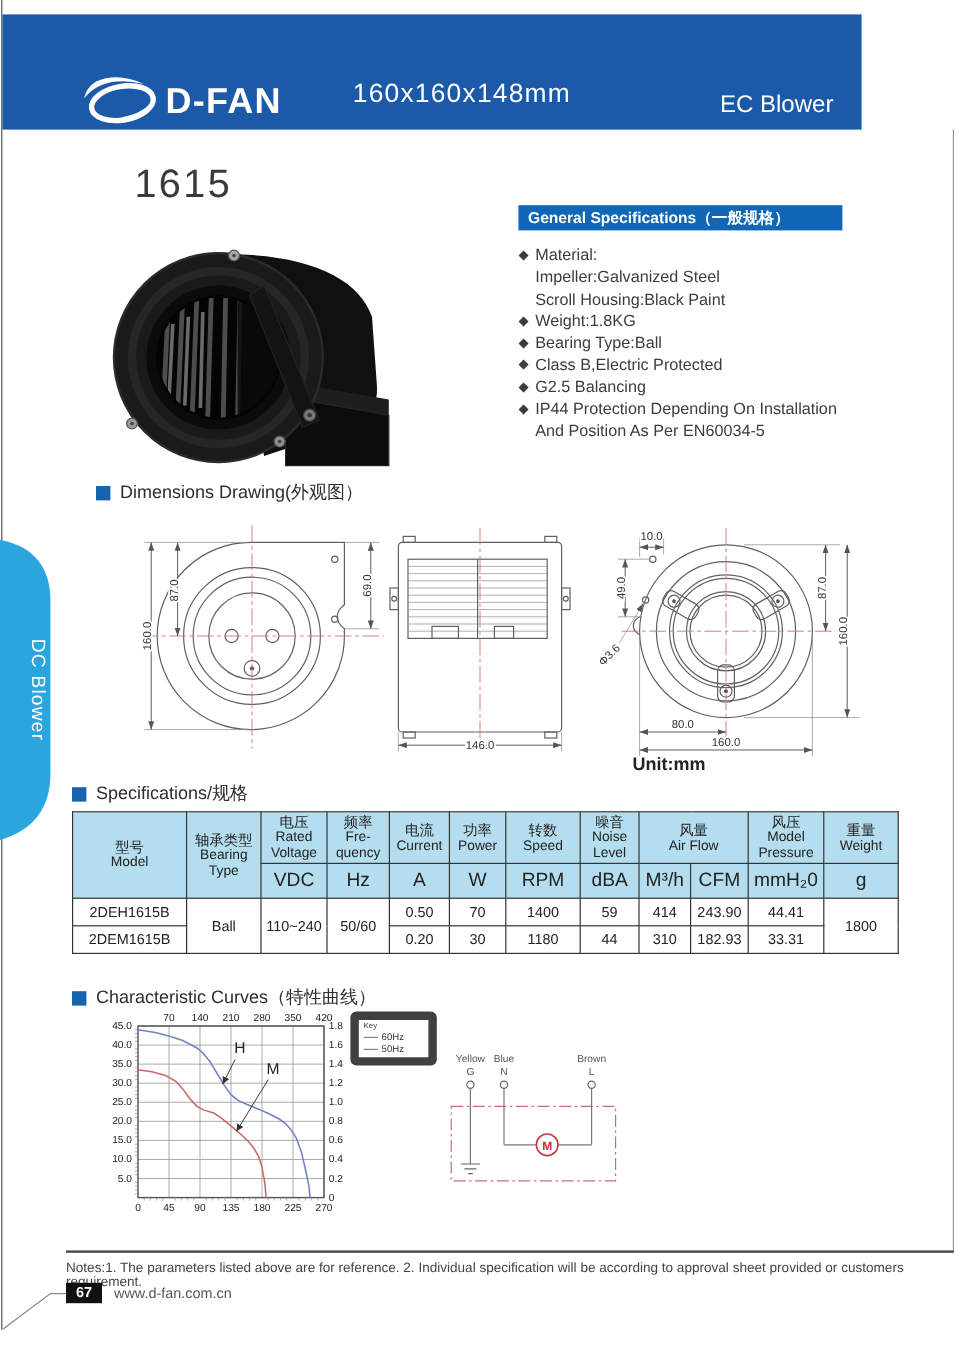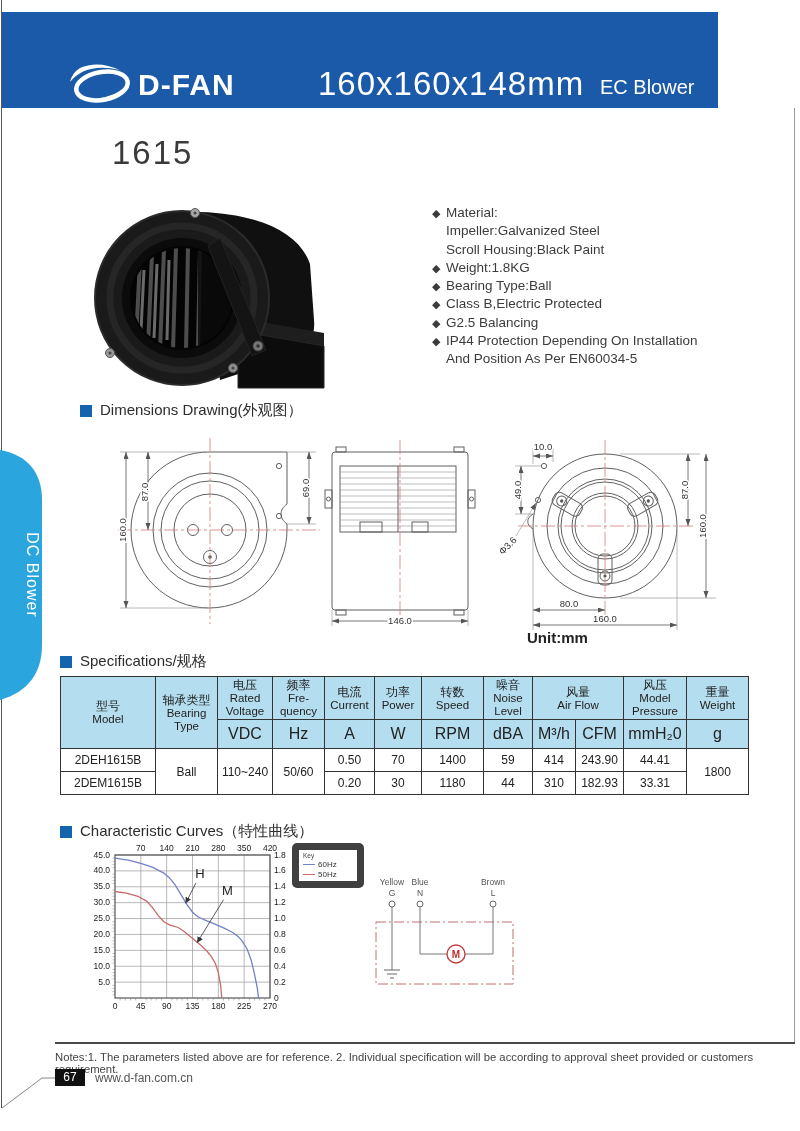--- a/index.html
+++ b/index.html
@@ -4,21 +4,21 @@
 <style>
   html,body{margin:0;padding:0;background:#e8e8e8;}
   .page{position:relative;width:800px;height:1131px;background:#ffffff;margin:0 auto;
         font-family:"Liberation Sans",sans-serif;overflow:hidden;}
   
   .edge-left{position:absolute;left:1px;top:0;width:1px;height:1108px;background:#555;}
   .edge-right{position:absolute;left:794px;top:108px;width:1px;height:934px;background:#999;}
   
   .band{position:absolute;left:2px;top:12px;width:716px;height:96px;background:#1a5aa8;}
   .brand{position:absolute;left:136px;top:56px;color:#fff;font-size:30px;font-weight:bold;letter-spacing:1px;}
-  .hdr-size{position:absolute;left:292px;top:53px;color:#fff;font-size:33px;letter-spacing:1px;margin-left:24px;}
+  .hdr-size{position:absolute;left:292px;top:53px;color:#fff;font-size:22px;letter-spacing:1px;}
   .hdr-type{position:absolute;left:598px;top:64px;color:#fff;font-size:20px;}
   .logo{position:absolute;left:62px;top:48px;}
   
   .side-tab{position:absolute;left:0;top:445px;}
   
   .model-no{position:absolute;left:112px;top:134px;font-size:33px;color:#3a3a3a;letter-spacing:2px;}
   .photo{position:absolute;left:70px;top:200px;}
   
   .gs-bar{position:absolute;left:432px;top:171px;width:262px;height:21px;background:#0f67b5;
           color:#fff;font-size:13px;font-weight:bold;line-height:21px;padding-left:8px;}
@@ -60,21 +60,21 @@
   .key-row{display:flex;align-items:center;font-size:8px;color:#333;line-height:9px;margin-top:1px;}
   .key-line{display:inline-block;width:12px;height:1.5px;margin-right:3px;}
   
   .wiring{position:absolute;left:358px;top:852px;}
   .wt{font-size:8.5px;fill:#555;}
   
   .rule{position:absolute;left:55px;top:1042px;width:740px;height:2px;background:#4a4a4a;}
   .notes{position:absolute;left:55px;top:1051px;width:740px;font-size:11.3px;color:#444;}
   .diag{position:absolute;left:0;top:1058px;}
   .pageno{position:absolute;left:55px;top:1069px;width:30px;height:17px;background:#111;color:#fff;
-          font-size:12px;font-weight:normal;text-align:center;line-height:17px;}
+          font-size:12px;font-weight:bold;text-align:center;line-height:17px;}
   .website{position:absolute;left:95px;top:1071px;font-size:12px;color:#555;}
 </style>
 </head>
 <body>
 
 <div class="page">
 
   <div class="edge-left"></div>
   <div class="edge-right"></div>
 
@@ -128,20 +128,21 @@
     <circle cx="125" cy="13" r="4.5" fill="#a8a8a8" stroke="#555"></circle>
       <circle cx="125" cy="13" r="1.5" fill="#444"></circle>
     <circle cx="40" cy="153" r="4.5" fill="#9a9a9a" stroke="#555"></circle>
       <circle cx="40" cy="153" r="1.5" fill="#444"></circle>
     <circle cx="163" cy="168" r="4.5" fill="#8f8f8f" stroke="#555"></circle>
       <circle cx="163" cy="168" r="1.5" fill="#444"></circle>
     <circle cx="188" cy="146" r="5" fill="#777" stroke="#444"></circle>
       <circle cx="188" cy="146" r="1.8" fill="#333"></circle>
   </svg>
 
+  <div class="gs-bar">General Specifications（一般规格）</div>
   <div class="gs-list" id="gs-list">
       <div class="gs-item">
         <span class="gs-b">◆</span>
         <span>Material:</span>
       </div>
       <div class="gs-item gs-cont">
         <span>Impeller:Galvanized Steel</span>
       </div>
       <div class="gs-item gs-cont">
         <span>Scroll Housing:Black Paint</span>

